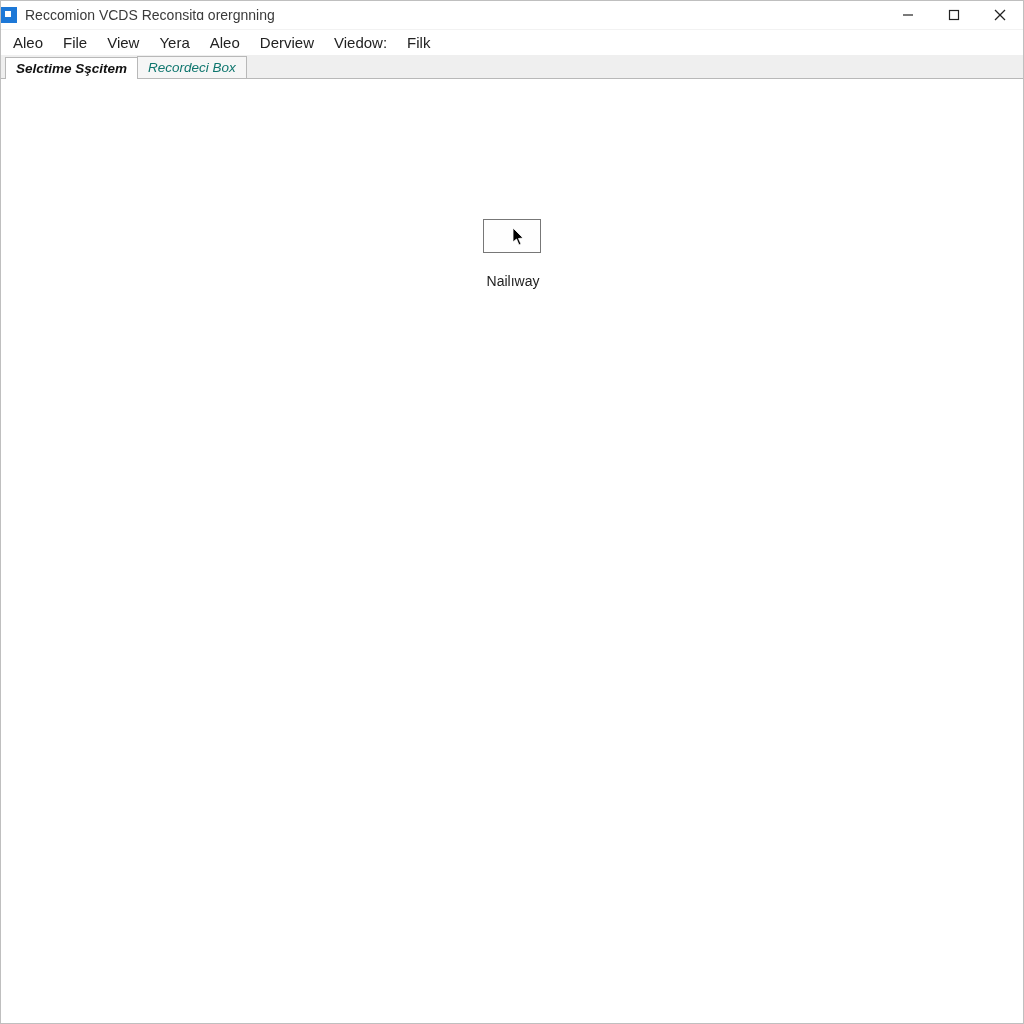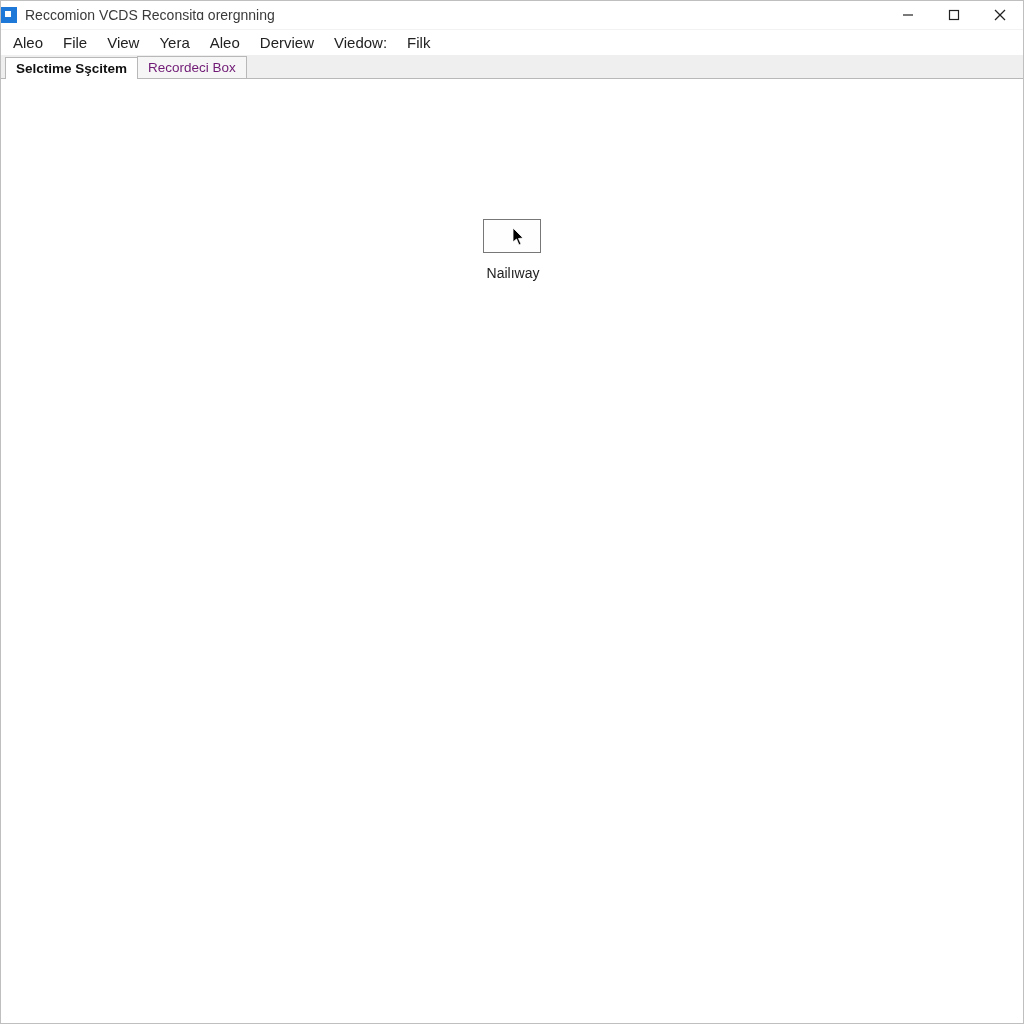--- a/index.html
+++ b/index.html
@@ -68,27 +68,28 @@
     cursor: default;
   }
   
   .tabstrip {
     height: 24px;
     background: #efefef;
     border-bottom: 1px solid #b8b8b8;
     display: flex;
     align-items: flex-end;
     padding-left: 4px;
+    font-style: italic;
   }
   .tab {
     height: 22px;
     padding: 0 10px;
     line-height: 21px;
     font-size: 13.5px;
-    color: #701a75;
+    color: #0f766e;
     background: #f6f6f6;
     border: 1px solid #b8b8b8;
     border-bottom: none;
     margin-right: -1px;
     position: relative;
   }
   .tab.active {
     background: #ffffff;
     font-weight: 700;
     color: #111;
@@ -110,21 +111,21 @@
     text-align: center;
   }
   .canvas-item .box {
     width: 58px;
     height: 34px;
     border: 1px solid #777;
     background: #fefefe;
     position: relative;
   }
   .canvas-item .label {
-    margin-top: 12px;
+    margin-top: 20px;
     font-size: 14px;
     color: #222;
   }
   
   .cursor-svg {
     position: absolute;
     left: 29px; top: 8px;
     width: 14px; height: 20px;
     pointer-events: none;
   }

